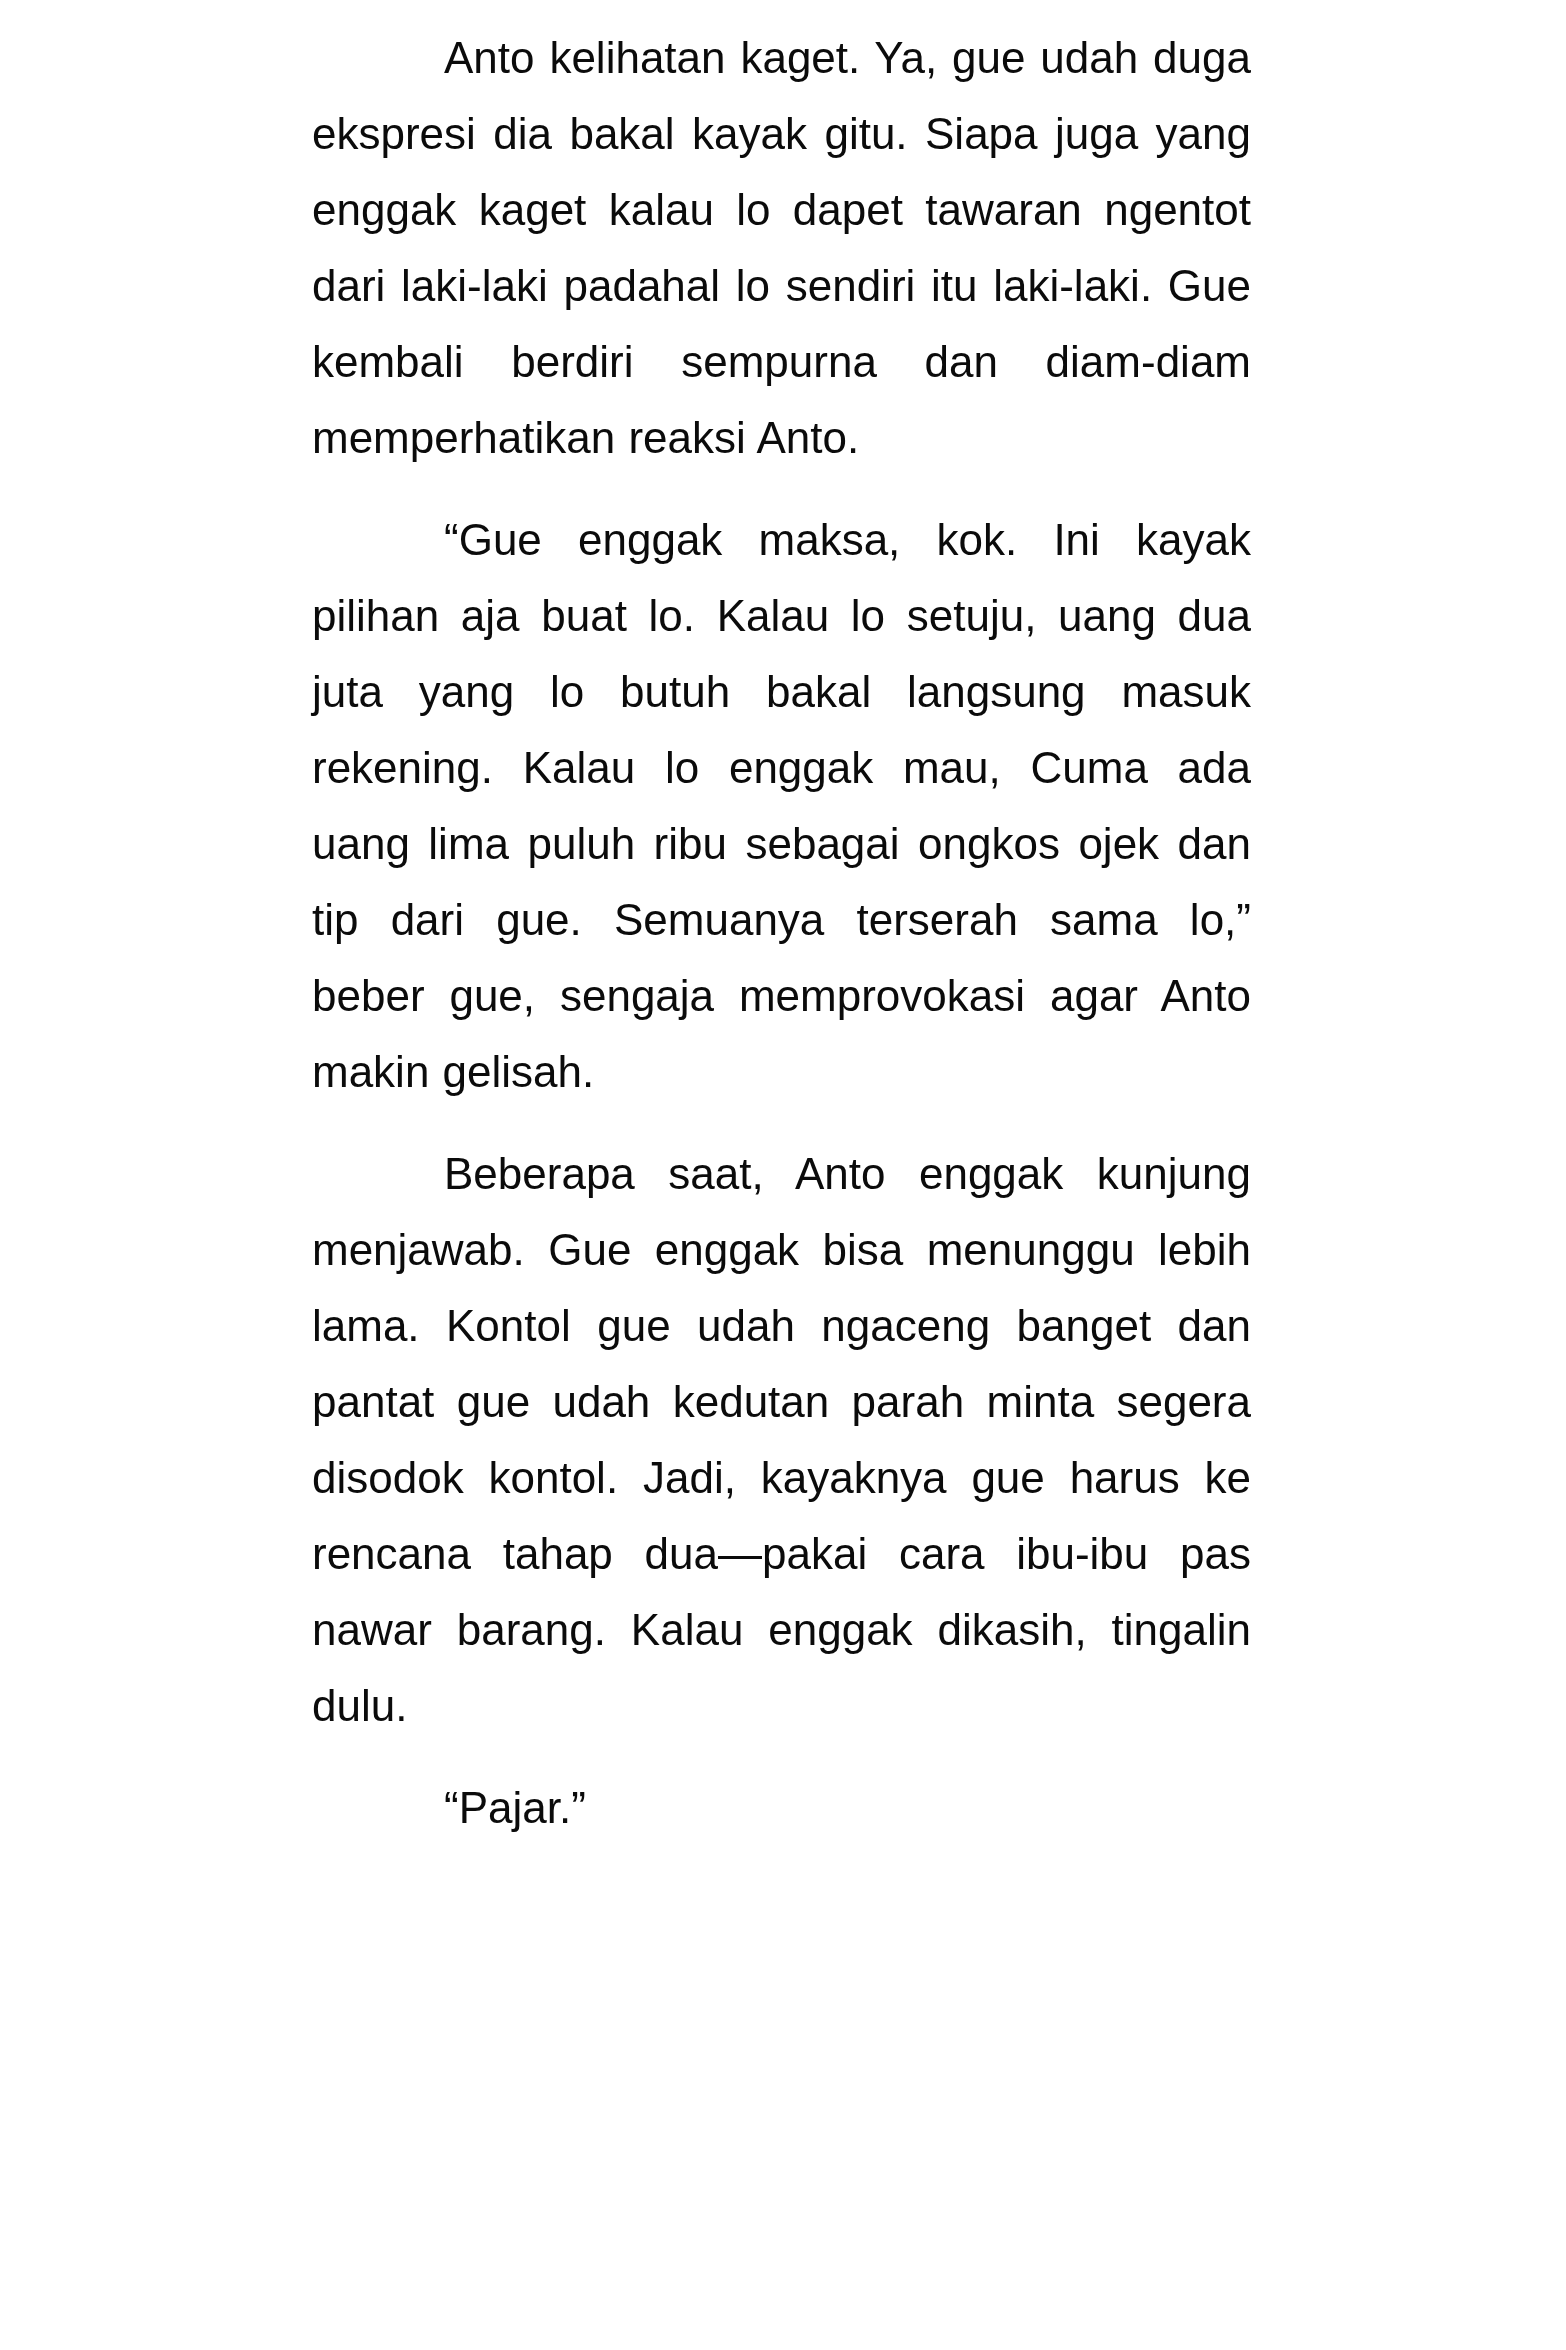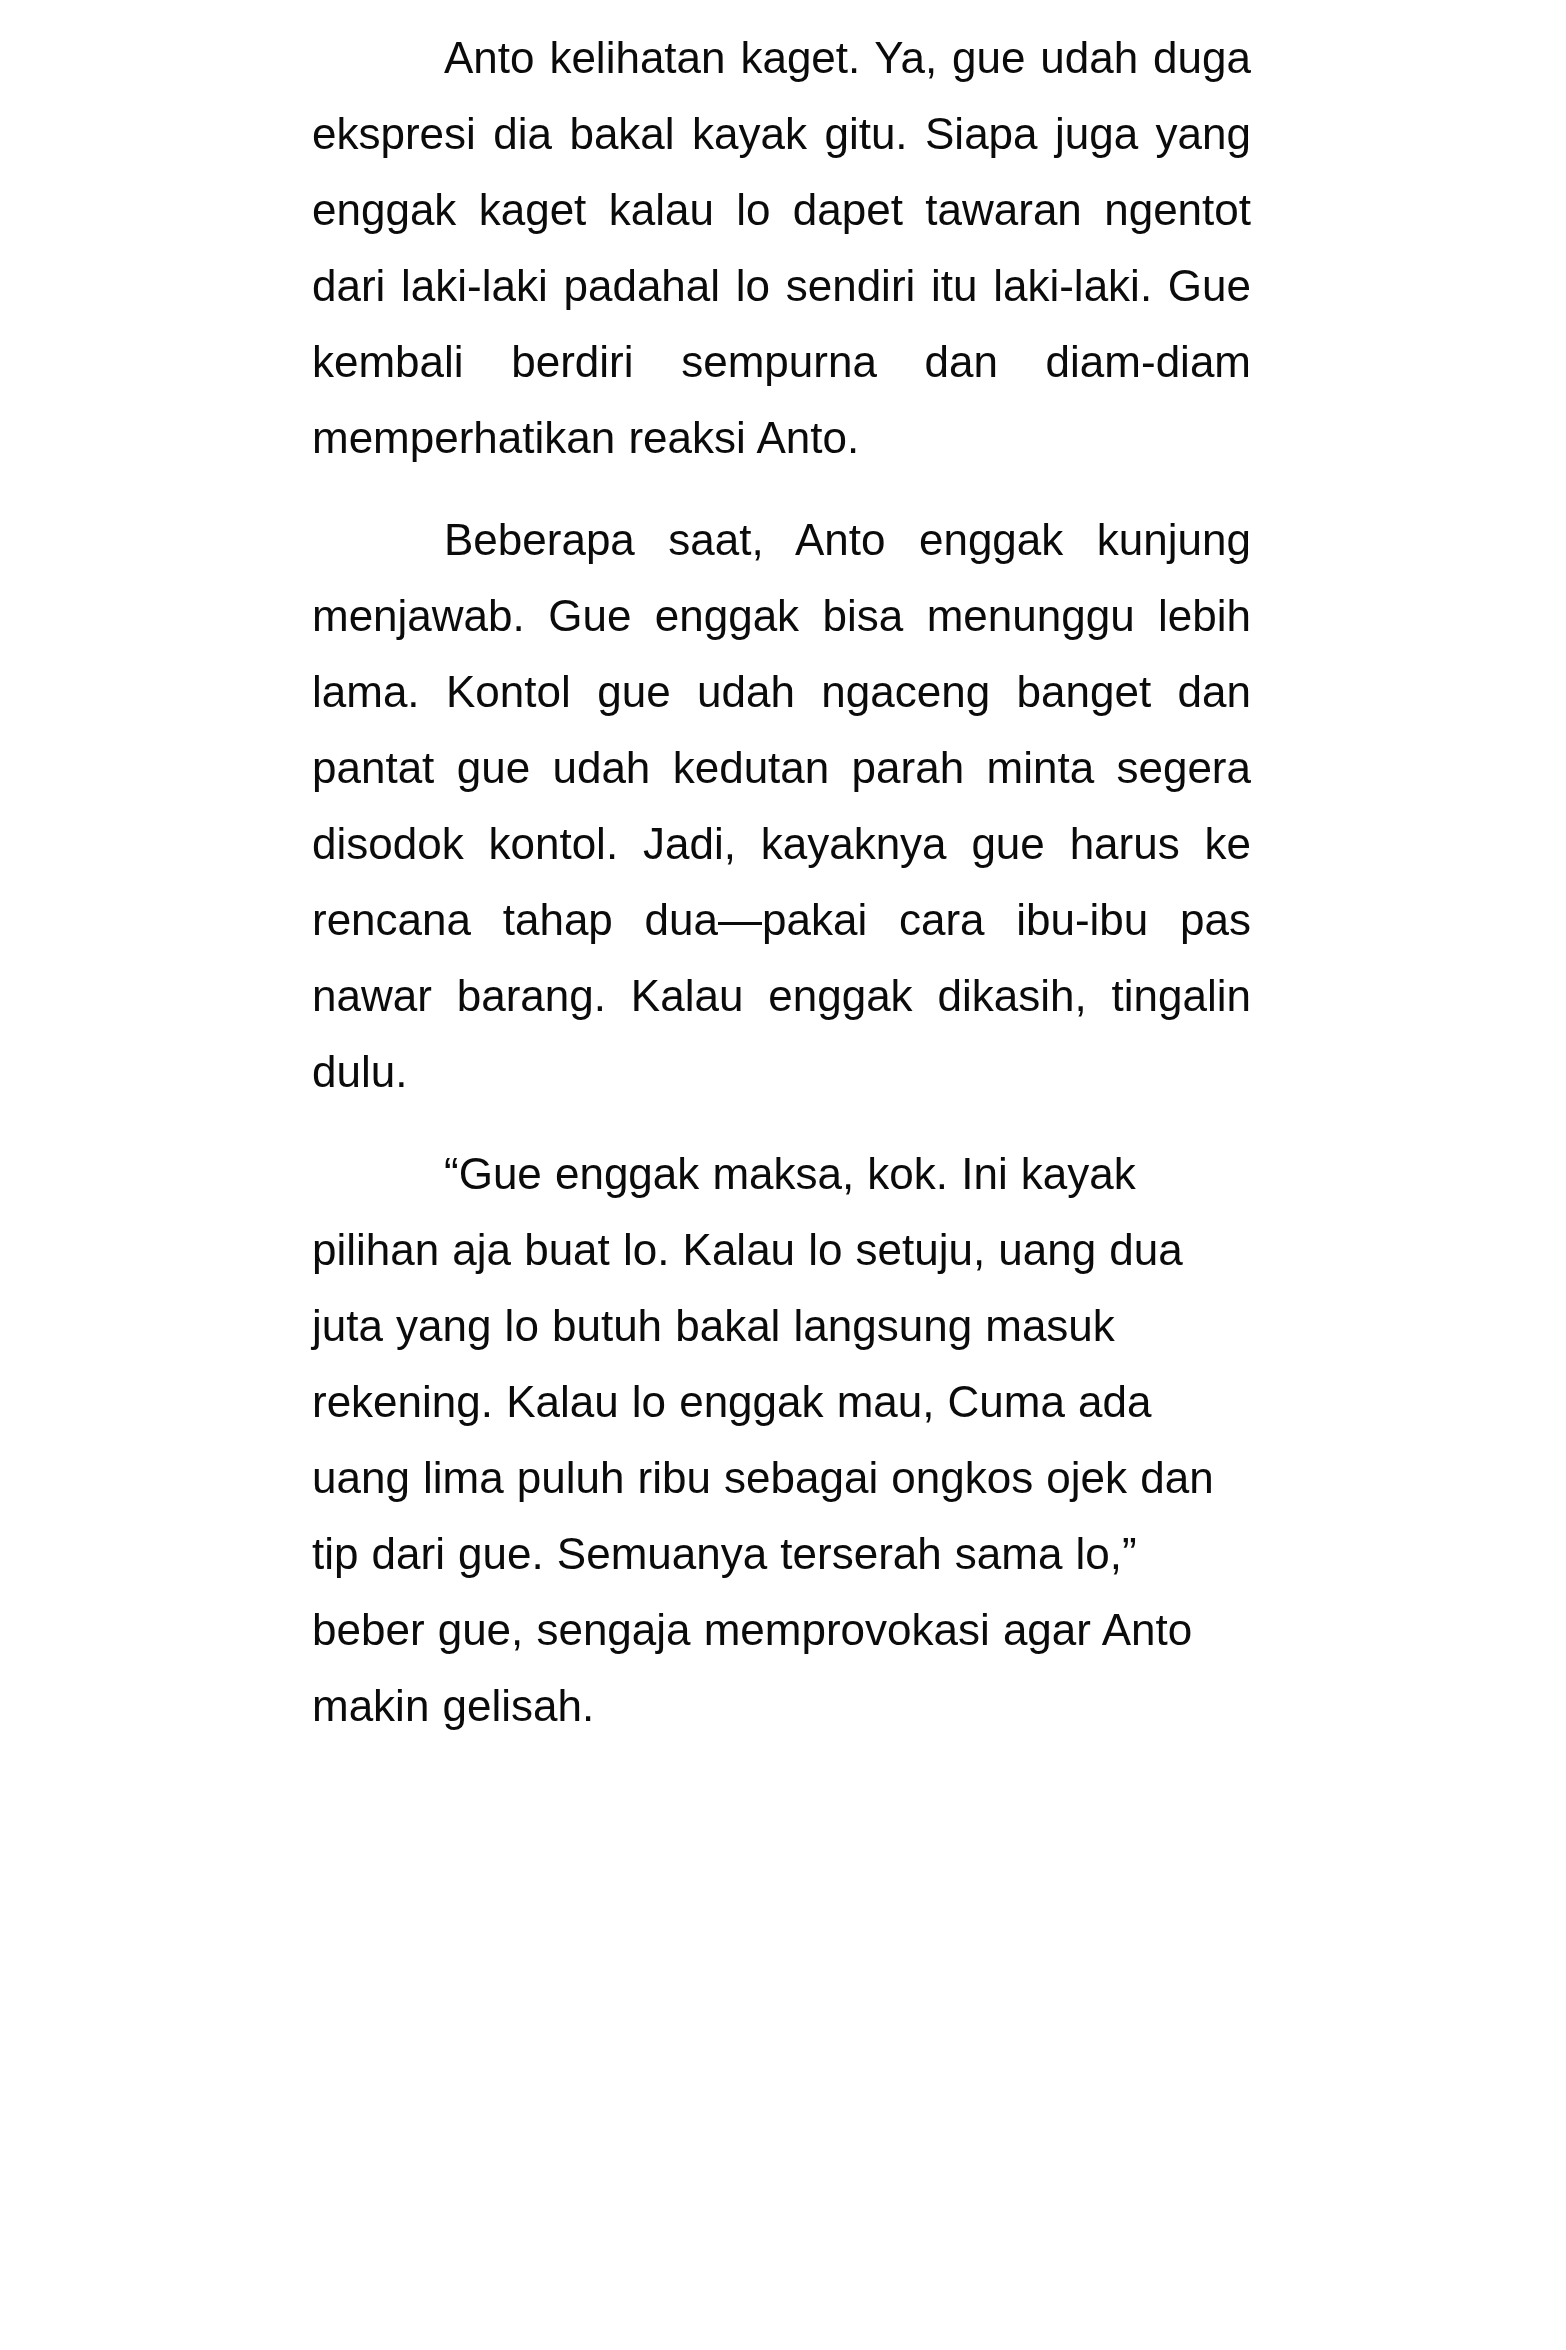--- a/index.html
+++ b/index.html
@@ -31,17 +31,18 @@
       margin-bottom: 0;
       text-align: left;
     }
   </style>
 </head>
 <body>
 
 <div class="page">
   <div class="body-text">
     <p>Anto kelihatan kaget. Ya, gue udah duga ekspresi dia bakal kayak gitu. Siapa juga yang enggak kaget kalau lo dapet tawaran ngentot dari laki-laki padahal lo sendiri itu laki-laki. Gue kembali berdiri sempurna dan diam-diam memperhatikan reaksi Anto.</p>
+    <p>“Gue enggak maksa, kok. Ini kayak pilihan aja buat lo. Kalau lo setuju, uang dua juta yang lo butuh bakal langsung masuk rekening. Kalau lo enggak mau, Cuma ada uang lima puluh ribu sebagai ongkos ojek dan tip dari gue. Semuanya terserah sama lo,” beber gue, sengaja memprovokasi agar Anto makin gelisah.</p>
     <p>Beberapa saat, Anto enggak kunjung menjawab. Gue enggak bisa menunggu lebih lama. Kontol gue udah ngaceng banget dan pantat gue udah kedutan parah minta segera disodok kontol. Jadi, kayaknya gue harus ke rencana tahap dua—pakai cara ibu-ibu pas nawar barang. Kalau enggak dikasih, tingalin dulu.</p>
-    <p>“Gue enggak maksa, kok. Ini kayak pilihan aja buat lo. Kalau lo setuju, uang dua juta yang lo butuh bakal langsung masuk rekening. Kalau lo enggak mau, Cuma ada uang lima puluh ribu sebagai ongkos ojek dan tip dari gue. Semuanya terserah sama lo,” beber gue, sengaja memprovokasi agar Anto makin gelisah.</p>
+    <p>“Pajar.”</p>
   </div>
 </div>
 
 
 </body></html>

